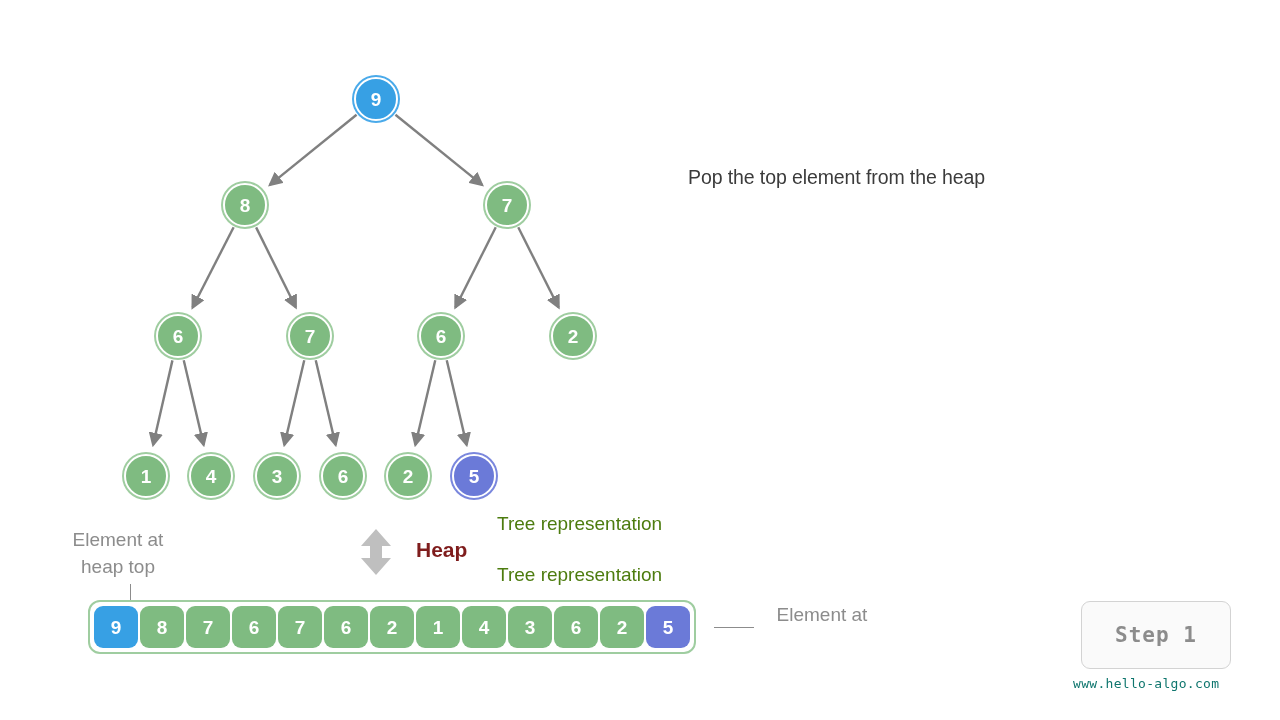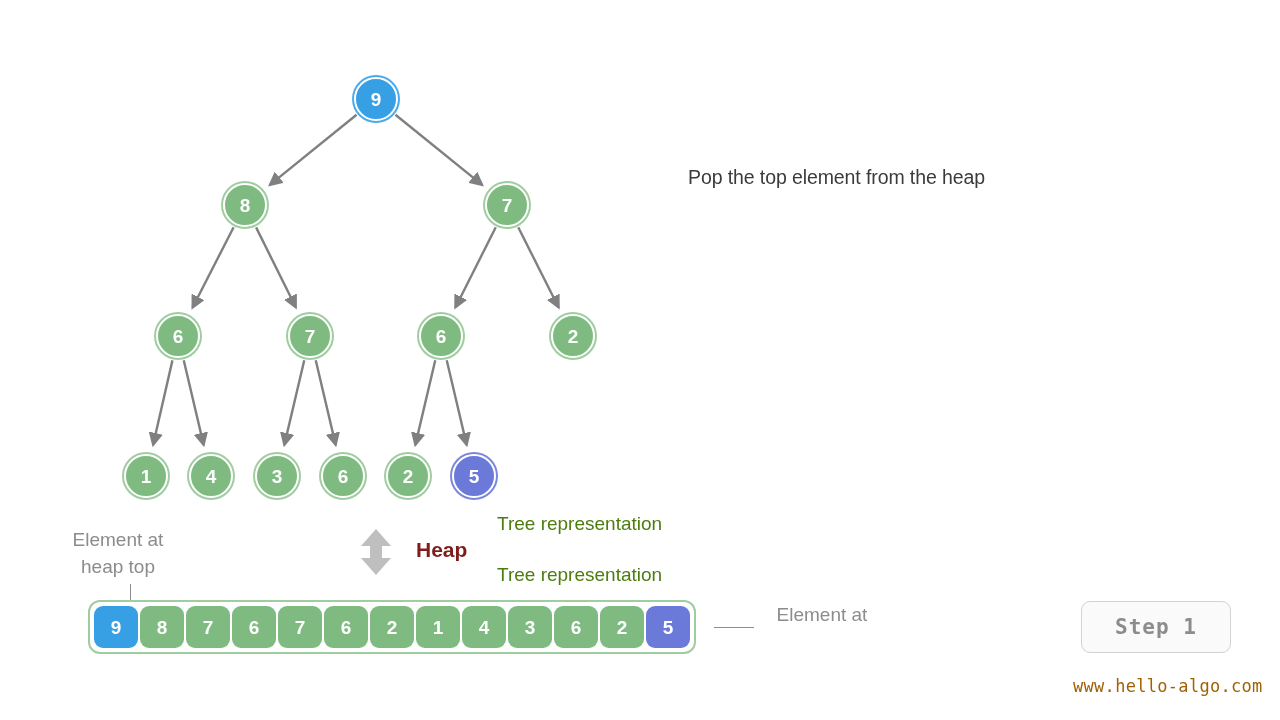--- a/index.html
+++ b/index.html
@@ -156,41 +156,41 @@
   .cell.green  { background: #7fbb81; }
   .cell.blue   { background: #37a0e4; }
   .cell.purple { background: #6b7ad8; }
 
   
   #step-badge {
     position: absolute;
     left: 1081px;
     top: 601px;
     width: 150px;
-    height: 52px;
+    height: 68px;
     border: 1px solid #d3d3d3;
     border-radius: 9px;
     background: #fafafa;
     display: flex;
     align-items: center;
     justify-content: center;
     font-family: "DejaVu Sans Mono", monospace;
     font-size: 21px;
     font-weight: 700;
     color: #8c8c8c;
     letter-spacing: 1px;
     box-sizing: border-box;
   }
   #watermark {
     position: absolute;
     left: 1073px;
     top: 676px;
     font-family: "DejaVu Sans Mono", monospace;
-    font-size: 17px;
-    color: #a16207;
+    font-size: 13px;
+    color: #0f766e;
     letter-spacing: 0.3px;
   }
 </style>
 </head>
 <body>
 
 <div id="stage">
 
   <svg id="tree-svg" viewBox="0 0 700 520">
     <defs>

